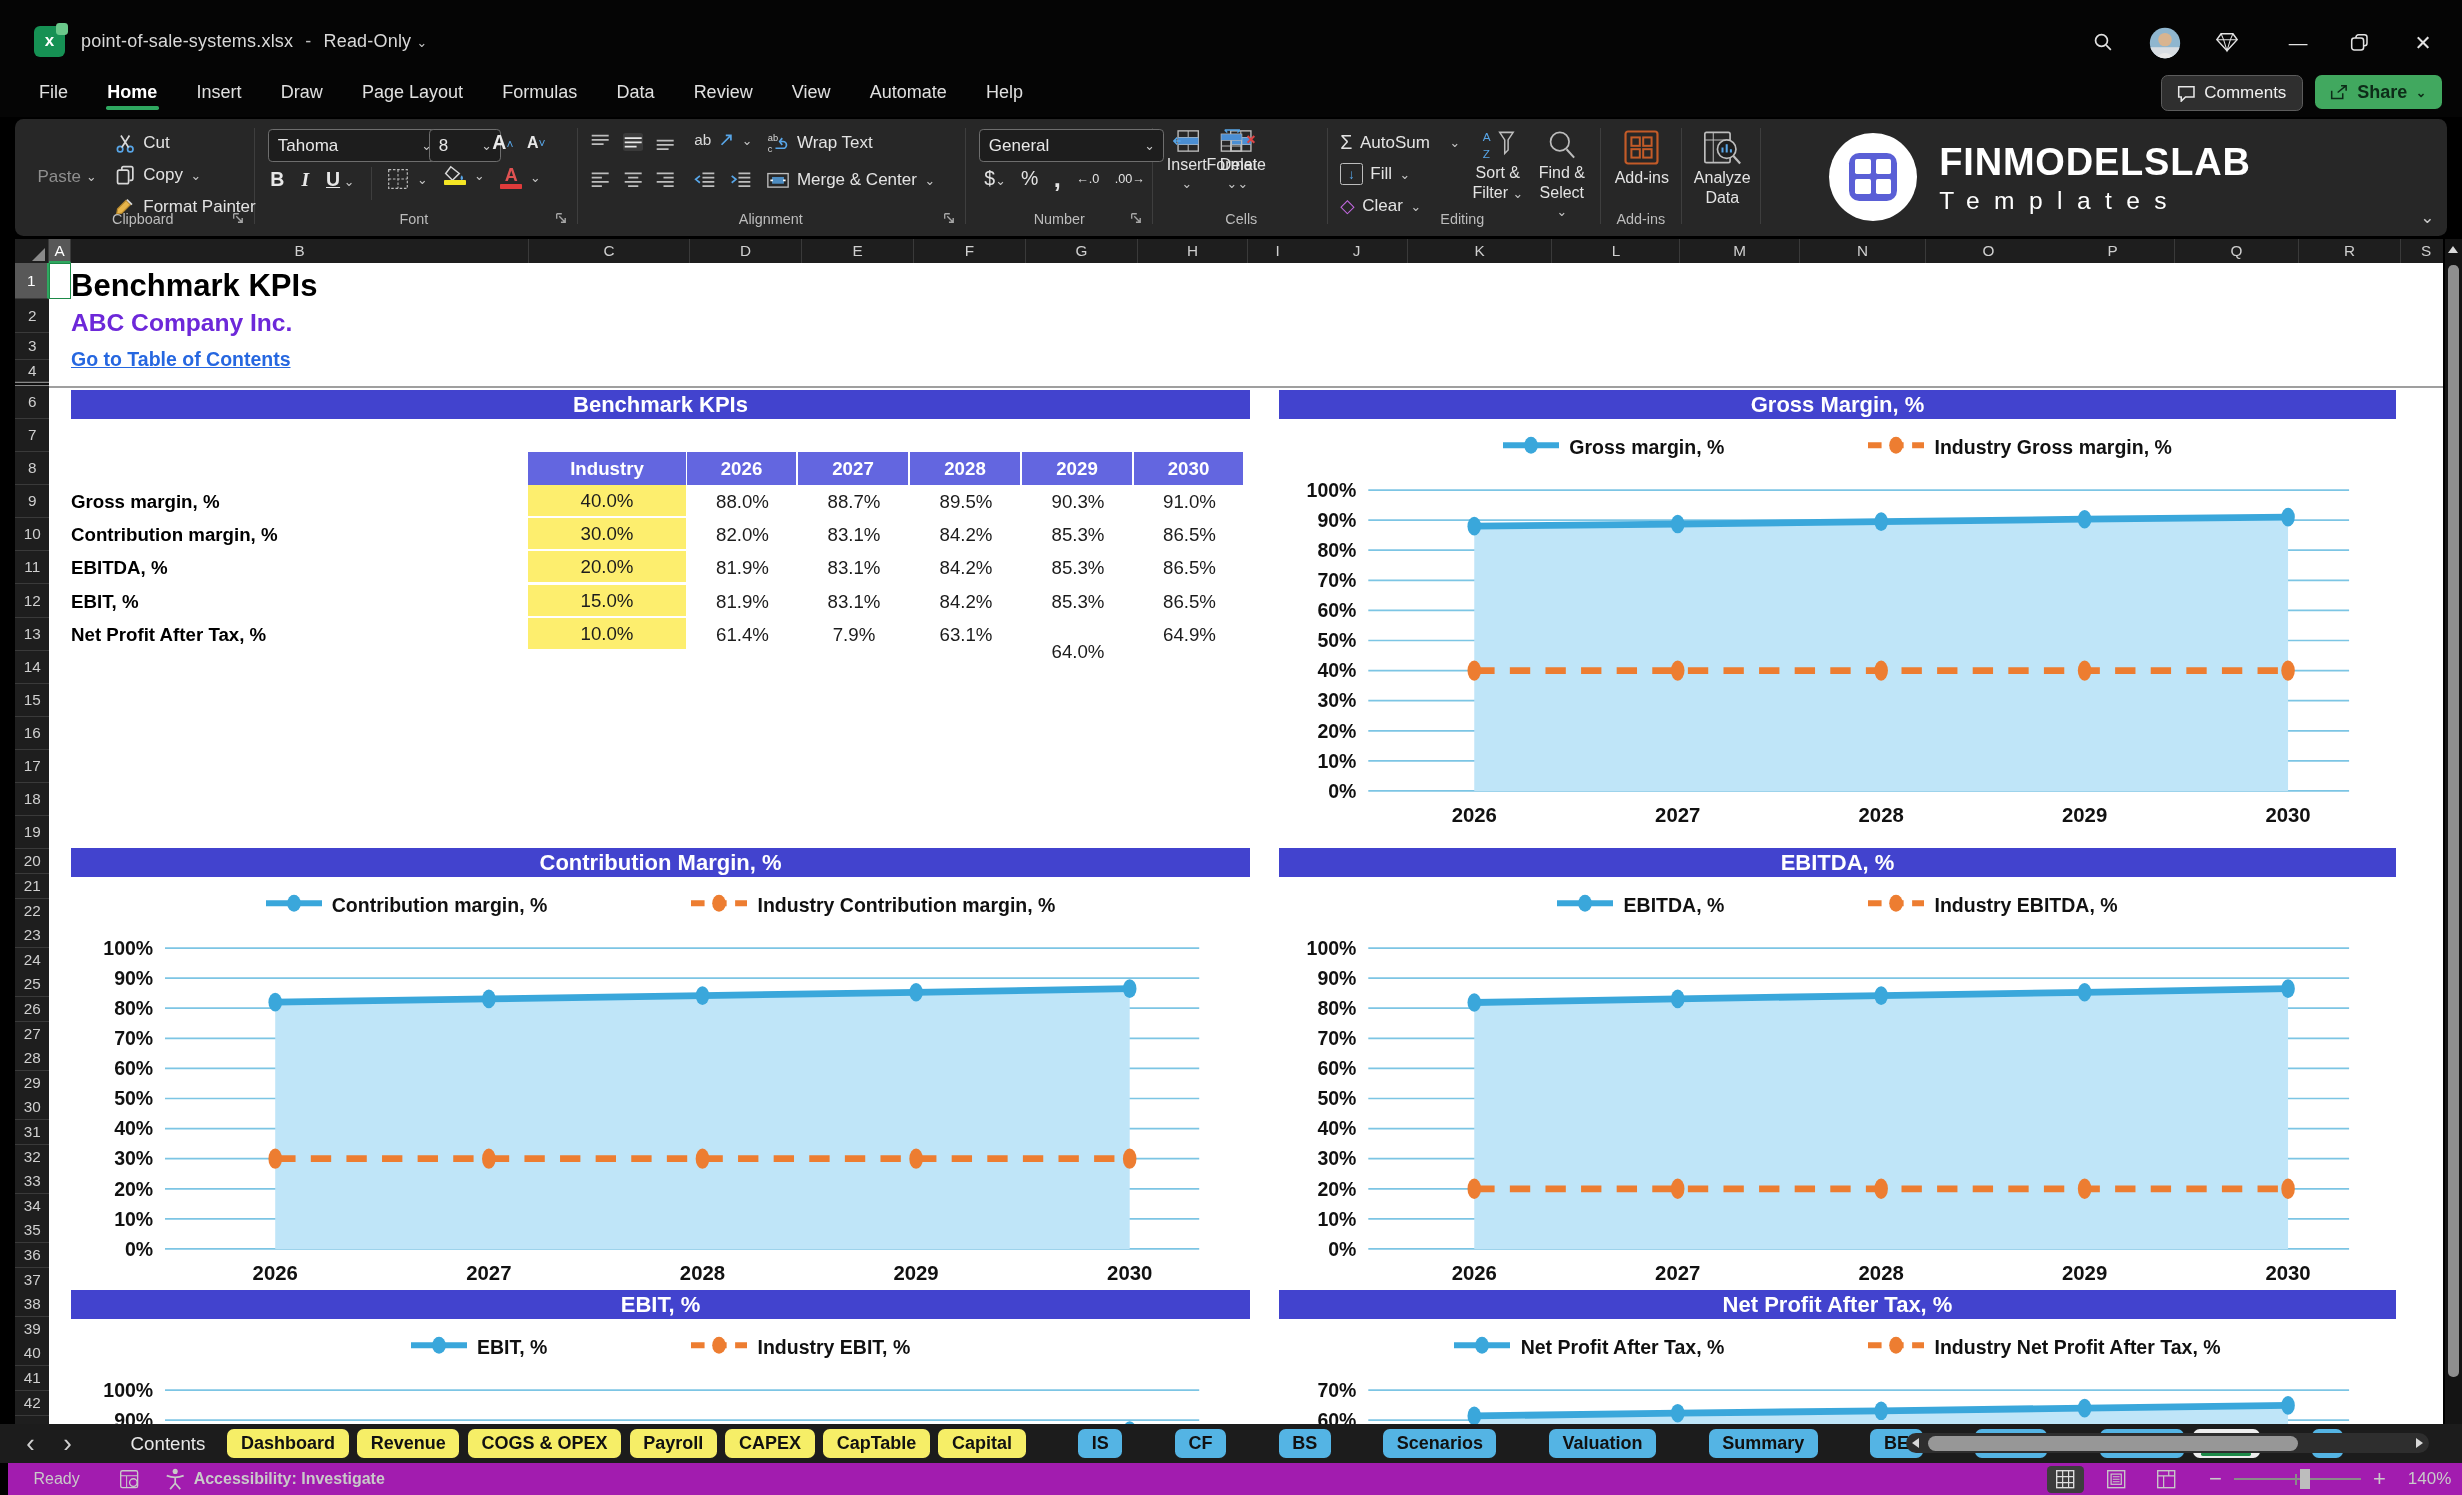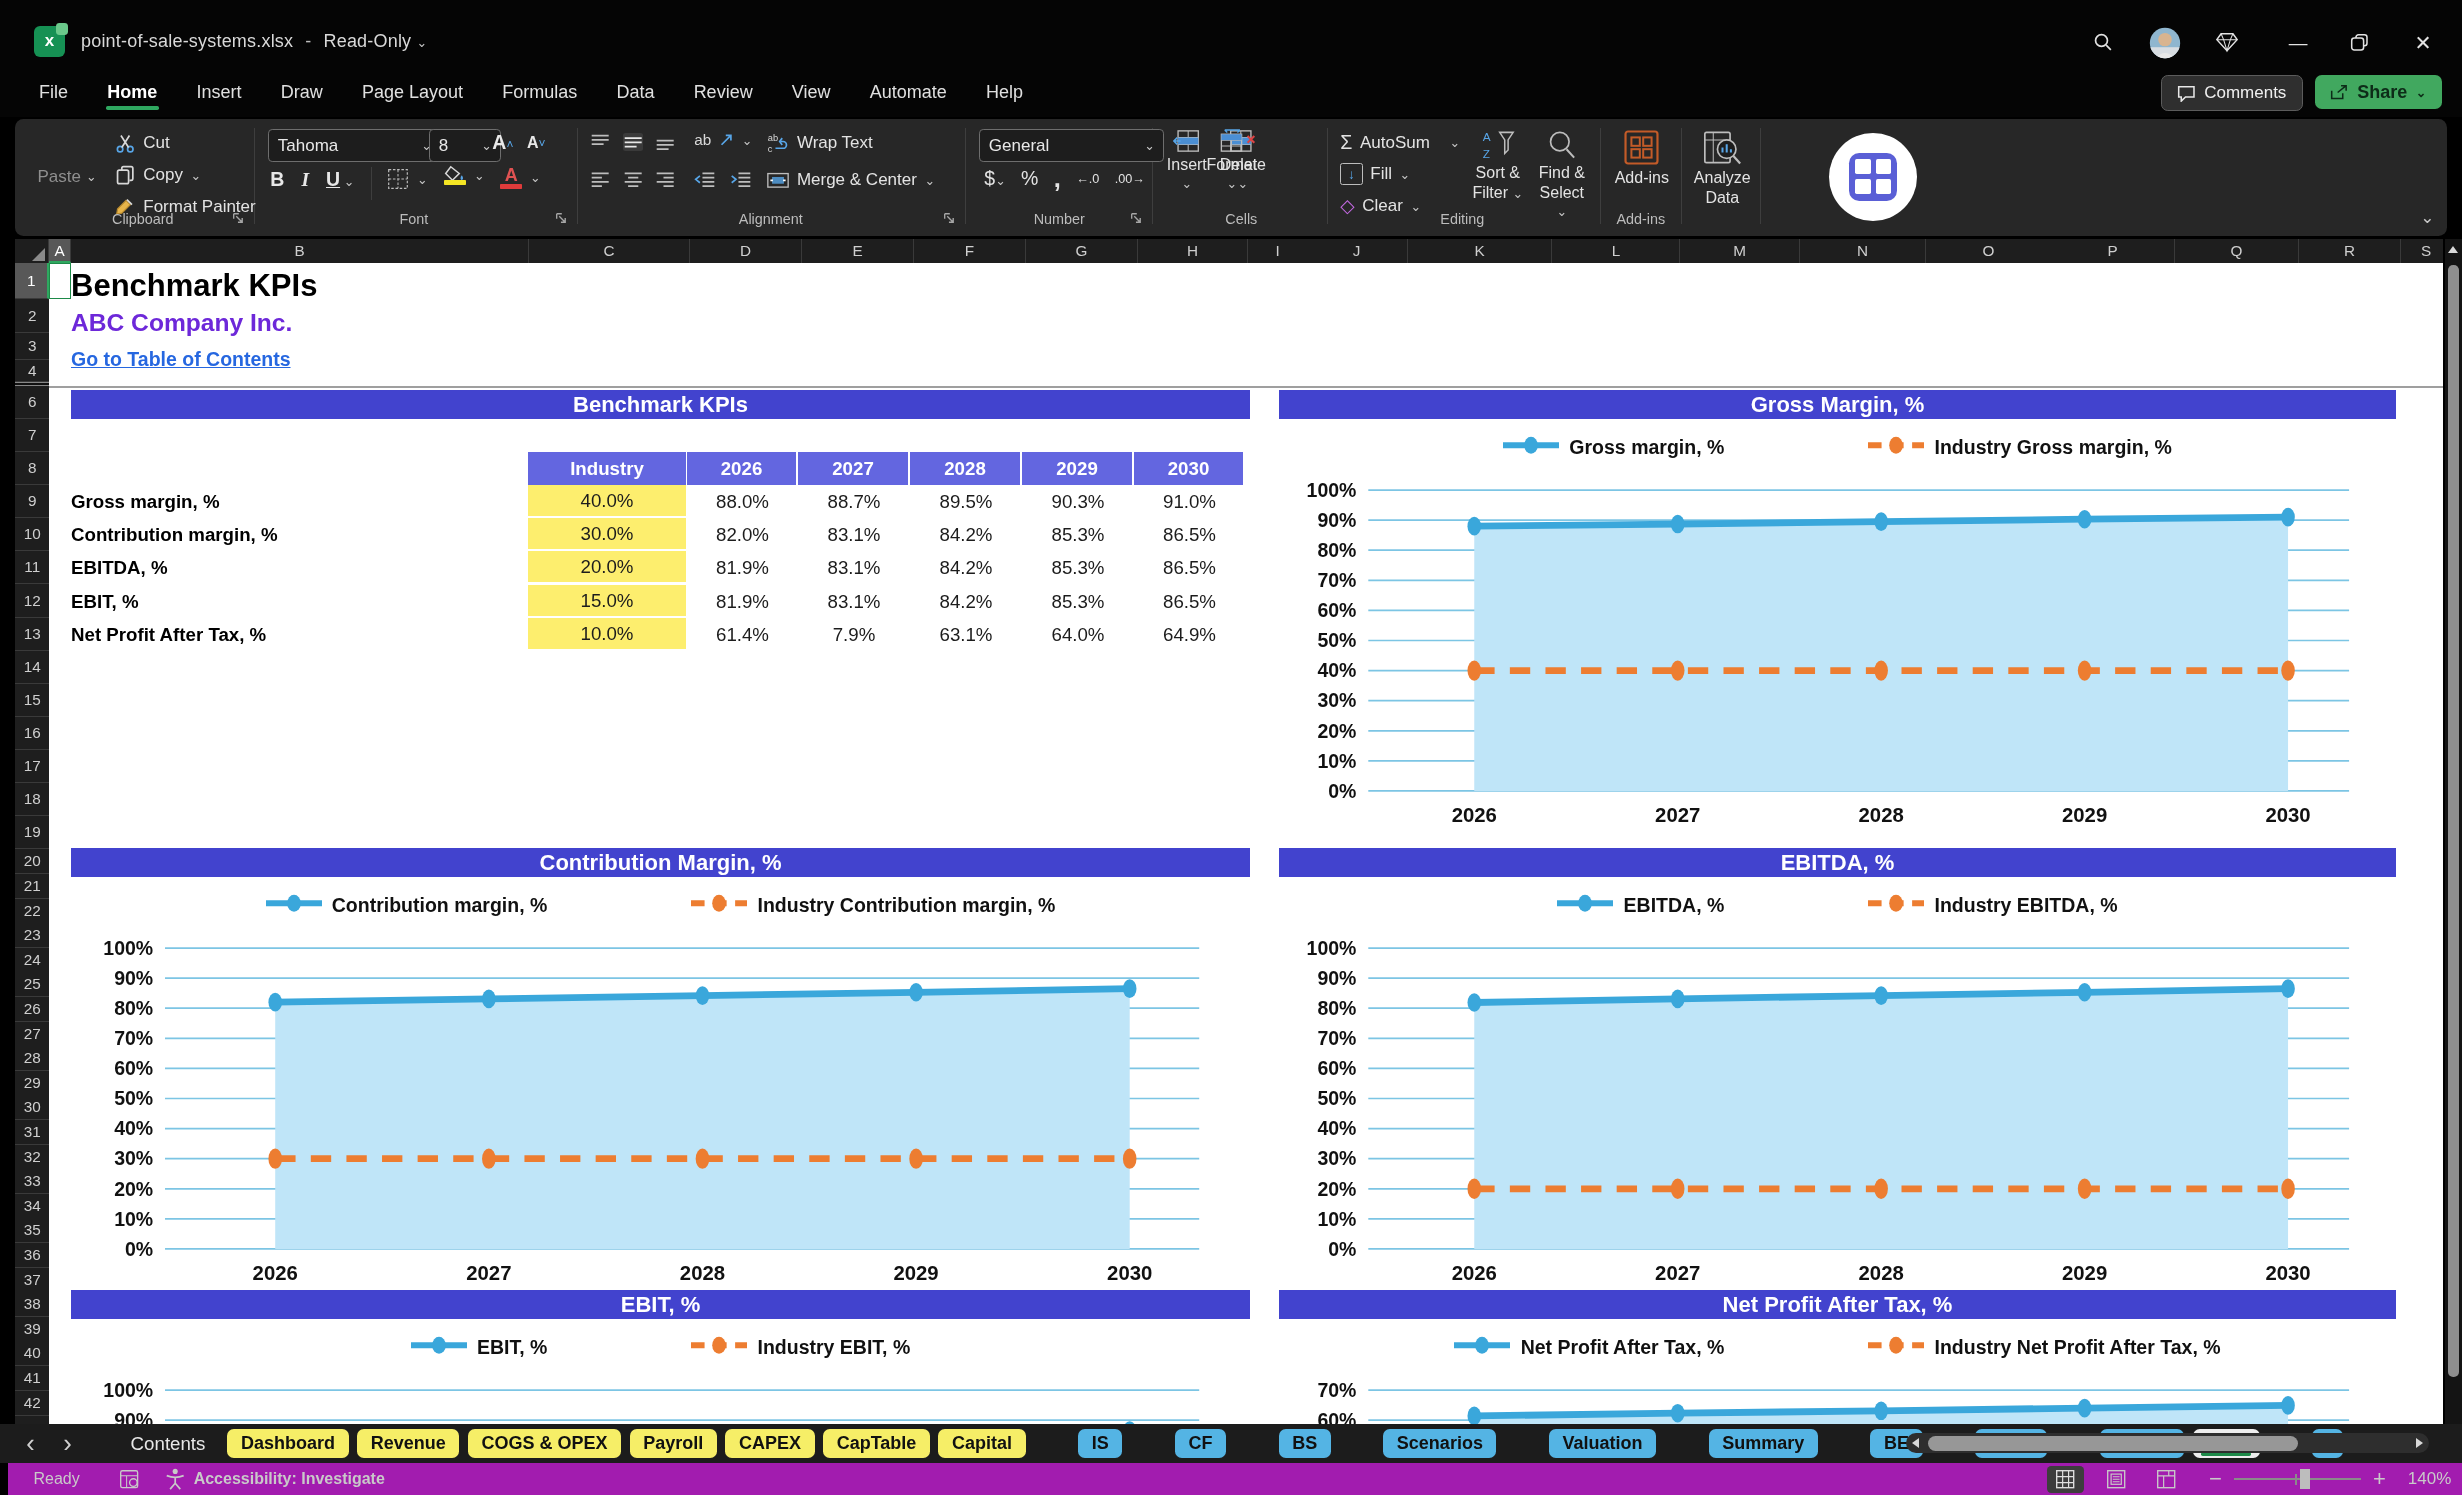--- a/index.html
+++ b/index.html
@@ -452,20 +452,24 @@
   </div>
 
   <div class="logo-circle" style="left:1814px;top:13.6px;">
     <div class="logo-sq">
         <span></span>
         <span></span>
         <span></span>
         <span></span>
       </div>
   </div>
+  <div class="abs" style="left:1924px;top:22px;">
+    <div class="logo-t1">FINMODELSLAB</div>
+    <div class="logo-t2">Templates</div>
+  </div>
   <div class="abs chev" style="left:2405px;top:88px;font-size:17px;"><span>⌄</span></div>
 </div>
 
 <div id="cornercell"></div>
 <div id="colheads">
     <div class="colh sel" style="left: 0px; width: 22px;">A</div>
     <div class="colh" style="left: 22px; width: 458px;">B</div>
     <div class="colh" style="left: 480px; width: 161px;">C</div>
     <div class="colh" style="left: 641px; width: 112px;">D</div>
     <div class="colh" style="left: 753px; width: 112px;">E</div>
@@ -569,21 +573,21 @@
       <div class="td" style="left: 638px; top: 322px; width: 111px;">81.9%</div>
       <div class="td" style="left: 749px; top: 322px; width: 112px;">83.1%</div>
       <div class="td" style="left: 861px; top: 322px; width: 112px;">84.2%</div>
       <div class="td" style="left: 973px; top: 322px; width: 112px;">85.3%</div>
       <div class="td" style="left: 1085px; top: 322px; width: 111px;">86.5%</div>
       <div class="td lbl" style="left: 22px; top: 355px; width: 441px;">Net Profit After Tax, %</div>
       <div class="td ind" style="left: 479px; top: 355px; width: 160px;">10.0%</div>
       <div class="td" style="left: 638px; top: 355px; width: 111px;">61.4%</div>
       <div class="td" style="left: 749px; top: 355px; width: 112px;">7.9%</div>
       <div class="td" style="left: 861px; top: 355px; width: 112px;">63.1%</div>
-      <div class="td" style="left: 973px; top: 355px; width: 112px;">64.0%</div>
+      <div class="td" style="left: 973px; top: 372px; width: 112px;">64.0%</div>
       <div class="td" style="left: 1085px; top: 355px; width: 111px;">64.9%</div>
     </div>
   <div id="charts">
       <div class="chart" style="left: 1230px; top: 127px; width: 1117px; height: 462px;">
         <svg class="plot" width="1117" height="462" viewBox="0 0 1317 545">
           <line x1="105" y1="118" x2="1262" y2="118" stroke="#7cc5e4" stroke-width="2"></line>
           <text x="91" y="126" text-anchor="end" font-size="23" font-weight="bold" fill="#111" font-family="Liberation Sans">100%</text>
           <line x1="105" y1="153.5" x2="1262" y2="153.5" stroke="#7cc5e4" stroke-width="2"></line>
           <text x="91" y="161.5" text-anchor="end" font-size="23" font-weight="bold" fill="#111" font-family="Liberation Sans">90%</text>
           <line x1="105" y1="189" x2="1262" y2="189" stroke="#7cc5e4" stroke-width="2"></line>

